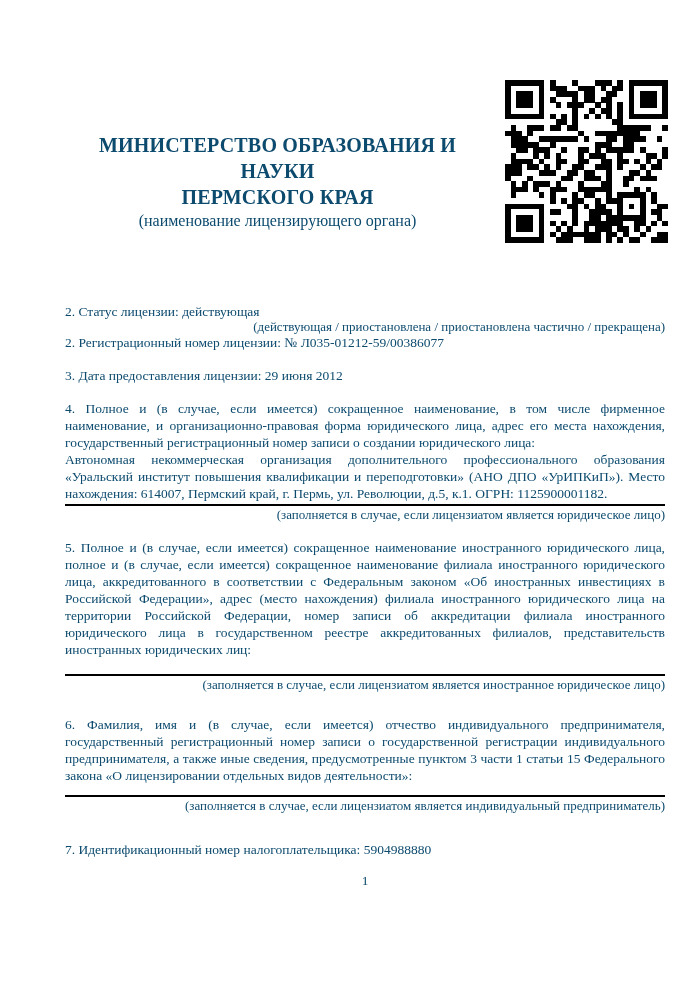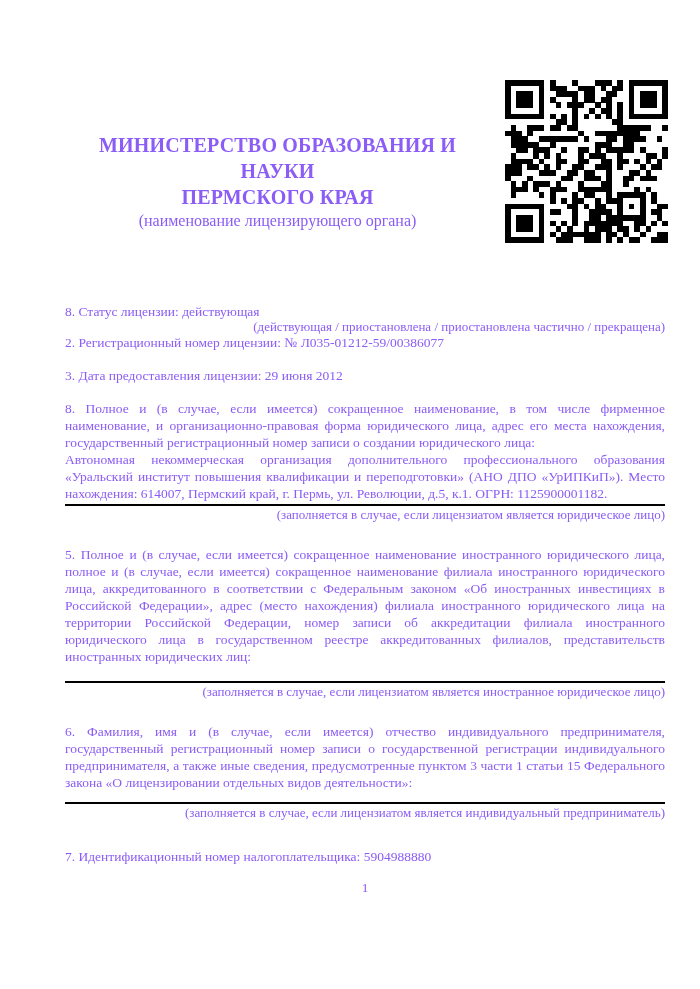--- a/index.html
+++ b/index.html
@@ -2,21 +2,21 @@
 <html lang="ru"><head>
 <meta charset="utf-8">
 <title>Выписка из реестра лицензий</title>
 <style>
   html, body { margin: 0; padding: 0; background: #ffffff; }
   .page {
     position: relative;
     width: 700px;
     height: 989px;
     background: #ffffff;
-    color: #8b5cf6;
+    color: #0c4a6e;
     font-family: "Liberation Serif", "DejaVu Serif", serif;
     overflow: hidden;
   }
   
   .header { display: flex; align-items: flex-start; padding-top: 80px; }
   .header-left {
     margin-left: 65px;
     width: 425px;
     text-align: center;
     padding-top: 52px;
@@ -52,21 +52,21 @@
     width: 600px;
     font-size: 13.5px;
     line-height: 17px;
   }
   .content p { margin: 0; }
   .para-justify { text-align: justify; text-justify: inter-word; }
   .item-1 { margin-top: 35px; }
   .item-2 { }
   .item-3 { margin-top: 16px; }
   .item-4 { margin-top: 16px; }
-  .item-5 { margin-top: 24px; }
+  .item-5 { margin-top: 17px; }
   .item-6 { margin-top: 24px; }
   .item-7 { margin-top: 28px; }
   .fill-caption {
     text-align: right;
     font-size: 13px;
     line-height: 14px;
   }
   .rule {
     border: none;
     border-top: 2px solid #000000;
@@ -529,34 +529,34 @@
         </svg>
     </div>
   </div>
 
   <div class="doc-title">
   </div>
 
   <div class="content">
 
     <div class="item-1">
-      <p>8. Статус лицензии: действующая</p>
+      <p>2. Статус лицензии: действующая</p>
       <div class="fill-caption">(действующая / приостановлена / приостановлена частично / прекращена)</div>
     </div>
 
     <div class="item-2">
       <p>2. Регистрационный номер лицензии: № Л035-01212-59/00386077</p>
     </div>
 
     <div class="item-3">
       <p>3. Дата предоставления лицензии: 29 июня 2012</p>
     </div>
 
     <div class="item-4">
-      <p class="para-justify">8. Полное и (в случае, если имеется) сокращенное наименование, в том числе фирменное наименование, и организационно-правовая форма юридического лица, адрес его места нахождения, государственный регистрационный номер записи о создании юридического лица:</p>
+      <p class="para-justify">4. Полное и (в случае, если имеется) сокращенное наименование, в том числе фирменное наименование, и организационно-правовая форма юридического лица, адрес его места нахождения, государственный регистрационный номер записи о создании юридического лица:</p>
       <p class="para-justify">Автономная некоммерческая организация дополнительного профессионального образования «Уральский институт повышения квалификации и переподготовки» (АНО ДПО «УрИПКиП»). Место нахождения: 614007, Пермский край, г. Пермь, ул. Революции, д.5, к.1. ОГРН: 1125900001182.</p>
       <hr class="rule rule-after-value">
       <div class="fill-caption">(заполняется в случае, если лицензиатом является юридическое лицо)</div>
     </div>
 
     <div class="item-5">
       <p class="para-justify">5. Полное и (в случае, если имеется) сокращенное наименование иностранного юридического лица, полное и (в случае, если имеется) сокращенное наименование филиала иностранного юридического лица, аккредитованного в соответствии с Федеральным законом «Об иностранных инвестициях в Российской Федерации», адрес (место нахождения) филиала иностранного юридического лица на территории Российской Федерации, номер записи об аккредитации филиала иностранного юридического лица в государственном реестре аккредитованных филиалов, представительств иностранных юридических лиц:</p>
       <hr class="rule rule-blank-5">
       <div class="fill-caption">(заполняется в случае, если лицензиатом является иностранное юридическое лицо)</div>
     </div>

